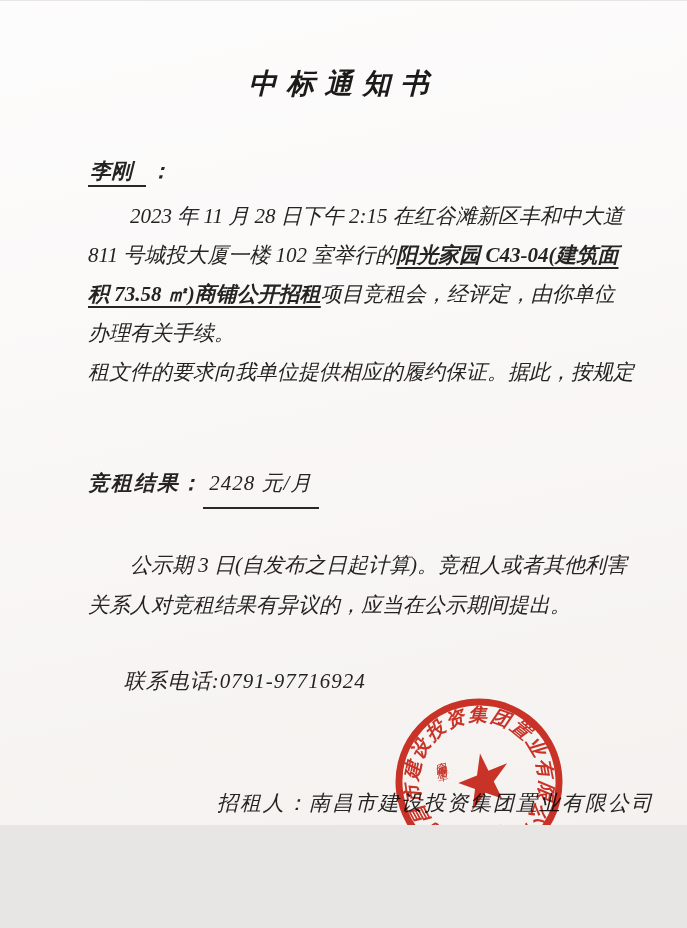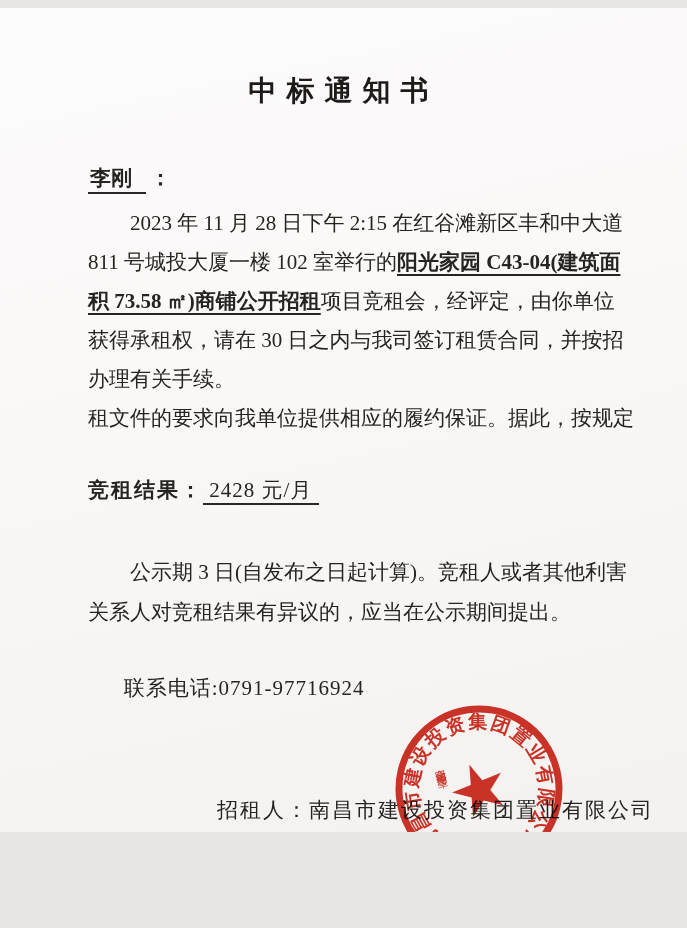--- a/index.html
+++ b/index.html
@@ -3,24 +3,25 @@
 <meta charset="utf-8">
 <style>
   html,body{margin:0;padding:0;}
   body{
     background:#e8e6e4;
     font-family:"Liberation Serif","DejaVu Serif",serif;
   }
   .page{
     position:relative;
     width:687px;height:824px;
-    margin:8px auto;
+    margin:1px auto;
     background:linear-gradient(168deg,#fdfcfc 0%,#faf8f7 45%,#f4f1ef 100%);
     color:#262422;
     overflow:hidden;
+    font-style:italic;
   }
   .title{
     position:absolute;top:64px;left:0;right:0;
     margin:0;text-align:center;
     font-size:28px;font-weight:700;letter-spacing:10px;
     color:#1d1b1a;
   }
   .salutation{
     position:absolute;left:88px;top:156px;
     font-size:21px;font-weight:700;
@@ -51,21 +52,21 @@
     text-decoration-thickness:2px;
     text-underline-offset:5px;
   }
   .result{
     position:absolute;left:88px;top:468px;
     font-size:21px;
   }
   .result-label{font-weight:700;letter-spacing:2px;}
   .result-value{
     border-bottom:2px solid #2a2826;
-    padding-bottom:1px;
+    padding-bottom:12px;
     white-space:pre;
     letter-spacing:1px;
   }
   .supervisor{
     position:absolute;left:88px;top:626px;width:560px;
     font-size:21px;text-indent:1.7em;
   }
   .phone{
     position:absolute;left:88px;top:666px;width:560px;
     font-size:21px;text-indent:1.7em;
@@ -118,21 +119,20 @@
   <h1 class="title">中标通知书</h1>
 
   <div class="salutation">
     <span class="name">李刚</span><span class="colon">：</span>
   </div>
 
   <div class="para para1">
     <div class="line indent"><span>2023 年 11 月 28 日下午 2:15 在红谷滩新区丰和中大道</span></div>
     <div class="line"><span>811 号城投大厦一楼 102 室举行的</span><span class="em">阳光家园 C43-04(建筑面</span></div>
     <div class="line"><span class="em">积 73.58 ㎡)商铺公开招租</span><span>项目竞租会，经评定，由你单位</span></div>
-    <div class="line"><span>获得承租权，请在 30 日之内与我司签订租赁合同，并按招</span></div>
     <div class="line last"><span>办理有关手续。</span></div>
     <div class="line"><span>租文件的要求向我单位提供相应的履约保证。据此，按规定</span></div>
   </div>
 
   <div class="result">
     <span class="result-label">竞租结果：</span><span class="result-value"> 2428 元/月 </span>
   </div>
 
   <div class="para notice">
     <div class="line indent"><span>公示期 3 日(自发布之日起计算)。竞租人或者其他利害</span></div>

